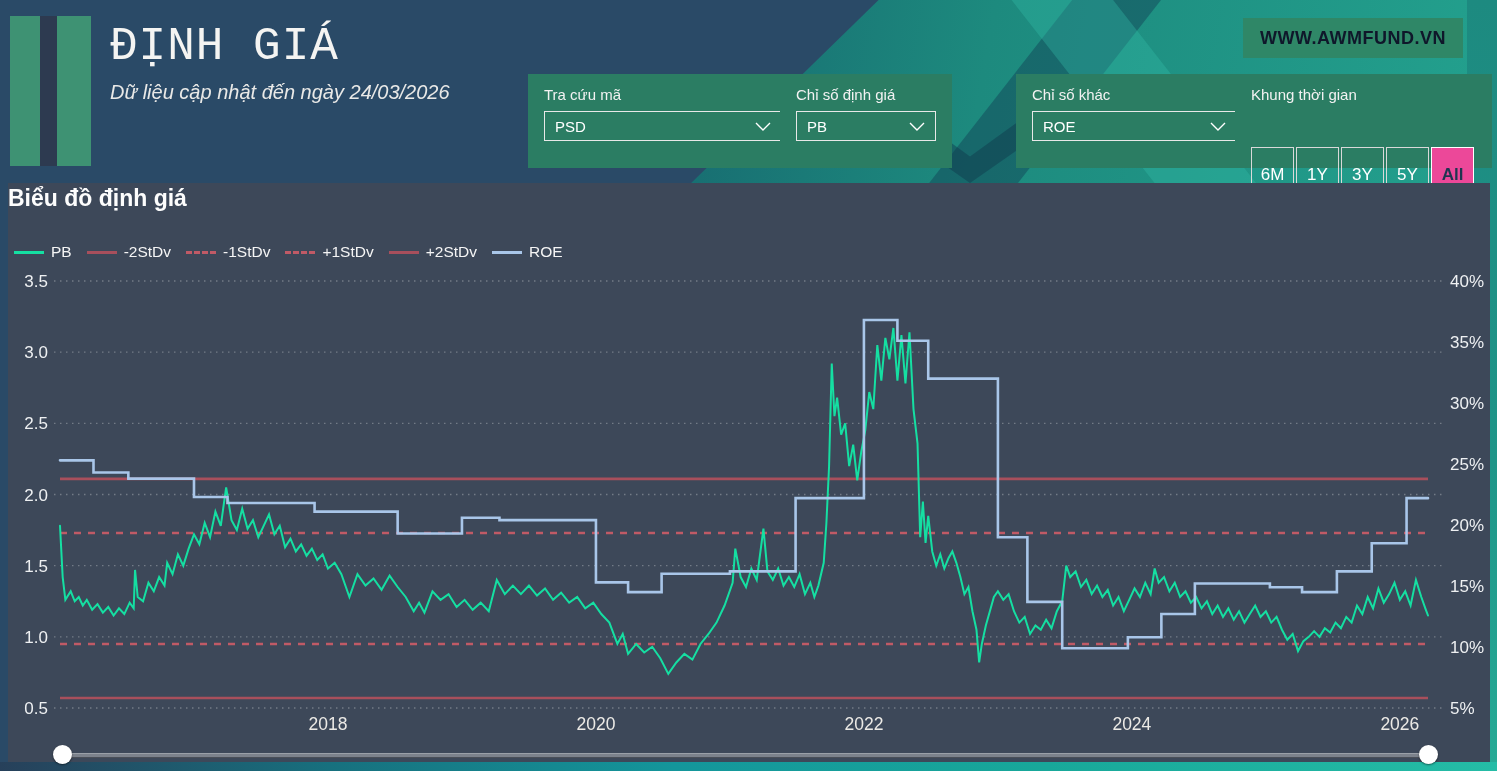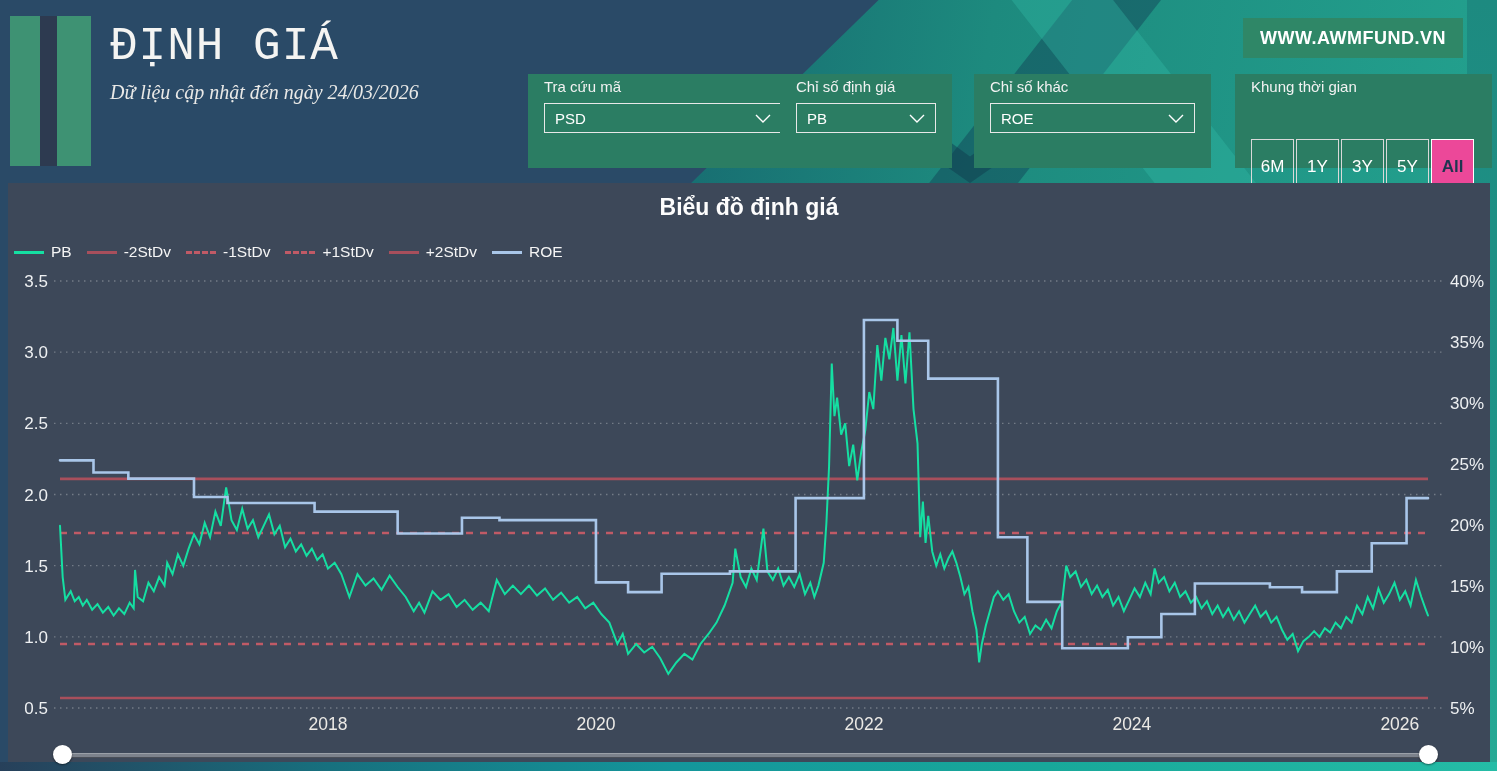--- a/index.html
+++ b/index.html
@@ -24,47 +24,47 @@
 
   
   #logo{position:absolute;left:10px;top:16px;width:81px;height:150px;display:flex;}
   #logo .bar-g1{width:30px;background:#3e9273;}
   #logo .bar-d {width:17px;background:#2d3a50;}
   #logo .bar-g2{width:34px;background:#3e9273;}
 
   #title-block{position:absolute;left:110px;top:22px;}
   #page-title{font-family:Liberation Mono, monospace;font-size:46px;font-weight:500;
               letter-spacing:1px;color:#f4f4f2;line-height:1.1;}
-  #page-subtitle{font-family:Liberation Serif, serif;font-style:italic;font-size:20px;
+  #page-subtitle{font-family:Liberation Sans, sans-serif;font-style:italic;font-size:20px;
               color:#e9e9e7;margin-top:8px;}
 
   #site-badge{position:absolute;left:1243px;top:18px;width:220px;height:40px;
     background:#2f8767;display:flex;align-items:center;justify-content:center;
-    font-size:18px;font-weight:bold;letter-spacing:.5px;color:#ffffff;}
+    font-size:18px;font-weight:bold;letter-spacing:.5px;color:#0f172a;}
 
   .ctrl-panel{position:absolute;top:74px;height:94px;background:#2b7d63;box-sizing:border-box;
-              padding:4px 16px;}
+              padding:12px 16px;}
   #panel-ticker{left:528px;width:270px;}
   #panel-metric{left:780px;width:172px;}
-  #panel-other {left:974px;width:237px;}
+  #panel-other {left:1016px;width:237px;}
   #panel-time  {left:1235px;width:257px;padding-right:2px;}
   .ctrl-label{font-size:15px;color:#f2f2f2;margin-bottom:8px;}
   .select-box{position:relative;height:30px;border:1px solid #e8e8e8;display:flex;
               align-items:center;padding:0 10px;box-sizing:border-box;cursor:pointer;}
   .select-value{font-size:15px;color:#ffffff;flex:1;}
   .select-box svg{width:16px;height:9px;}
 
   #time-buttons{display:flex;gap:2px;margin-top:44px;}
   .time-btn{width:43px;height:56px;border:1px solid #d9d9d9;display:flex;align-items:center;
             justify-content:center;font-size:17px;color:#fff;box-sizing:border-box;cursor:pointer;}
   .time-btn.active{background:#ec4899;color:#1f3550;font-weight:bold;border-color:#fff;}
 
   
   #chart-panel{position:absolute;left:8px;top:183px;width:1482px;height:579px;background:#3d4859;}
-  #chart-title{position:absolute;top:11px;left:0;width:100%;text-align:center;
+  #chart-title{position:absolute;top:2px;left:0;width:100%;
                font-size:23px;font-weight:bold;color:#fdfdfd;}
   #legend{position:absolute;top:60px;left:6px;display:flex;align-items:center;gap:15px;}
   .legend-item{display:flex;align-items:center;gap:7px;cursor:pointer;}
   .legend-swatch{width:30px;height:0;}
   .legend-label{font-size:15.5px;color:#f5f5f5;}
 
   #plot-svg{position:absolute;left:0;top:0;}
 
   
   #range-slider{position:absolute;left:0;top:561px;width:1482px;height:20px;}

